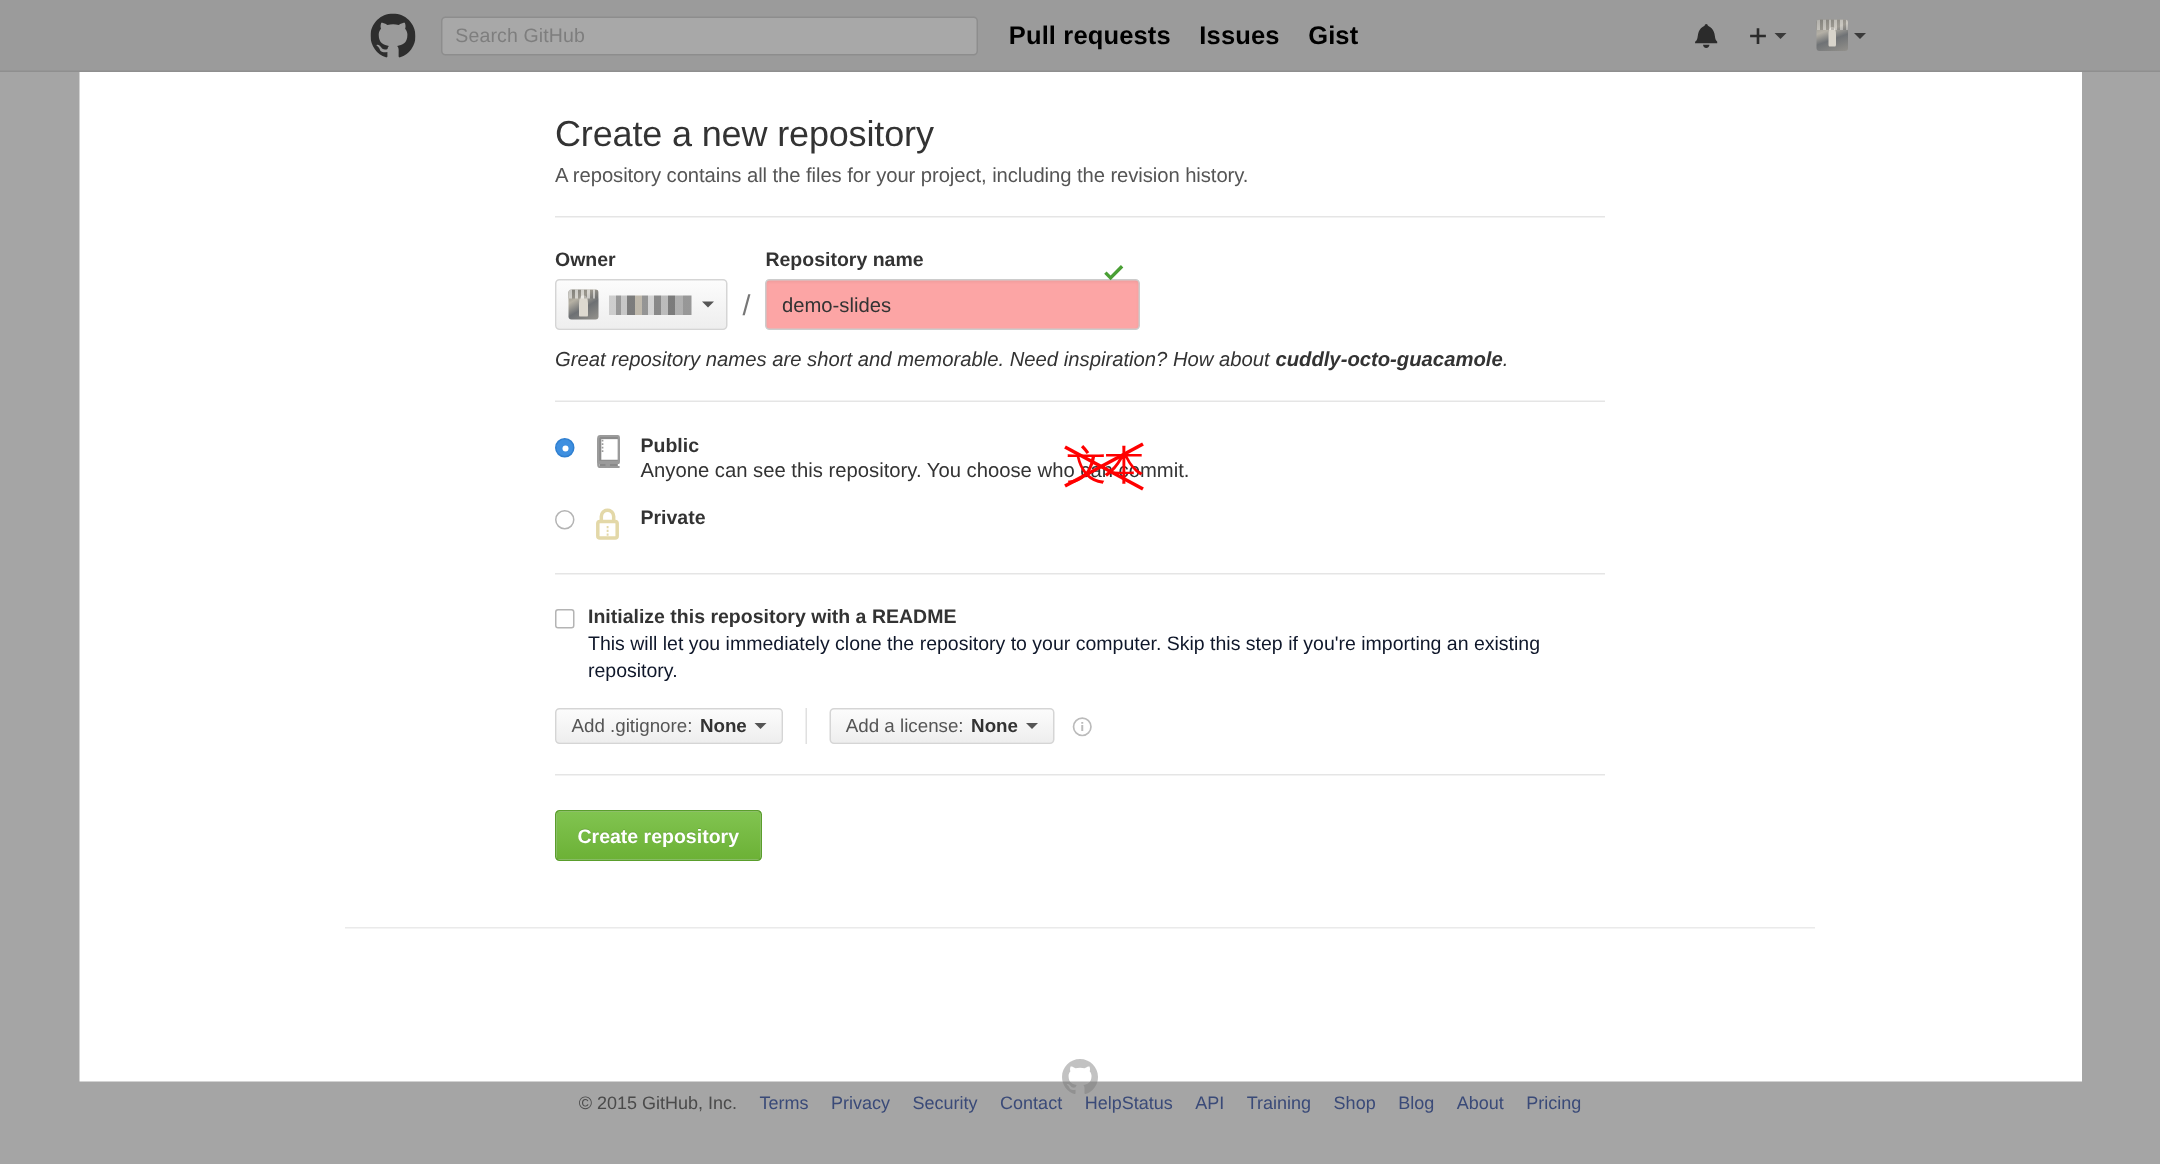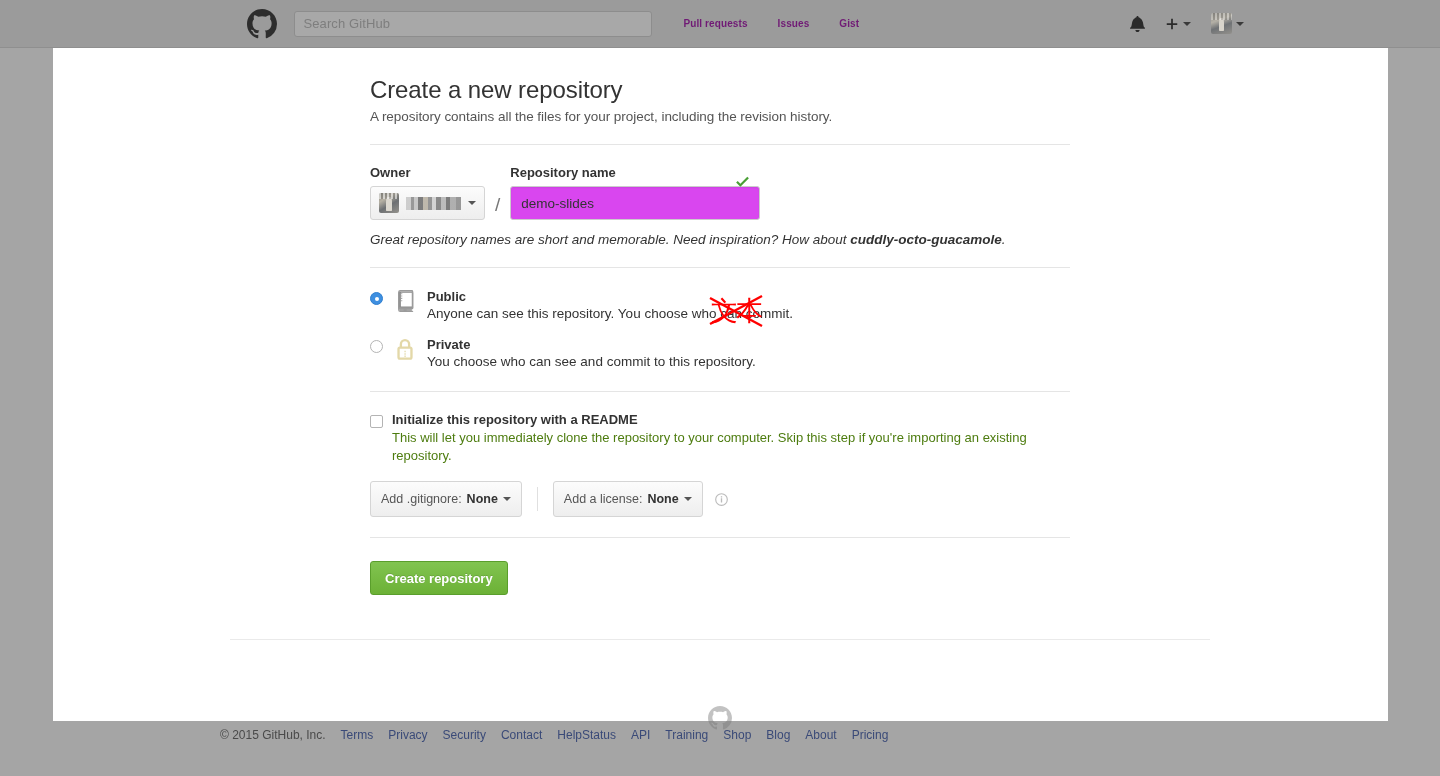--- a/index.html
+++ b/index.html
@@ -56,26 +56,25 @@
     color: #7e7e7e;
     letter-spacing: .1px;
   }
   .hdr-nav {
     display: flex;
     align-items: center;
     margin-left: 21px;
     gap: 19px;
   }
   .hdr-nav a {
-    font-size: 10px;
+    font-size: 17px;
     font-weight: bold;
-    color: #701a75;
+    color: #000000;
     text-decoration: none;
     letter-spacing: .1px;
-    margin-left: 11px;
   }
   .hdr-right {
     position: absolute;
     right: 196px;
     top: 0;
     height: 47px;
     display: flex;
     align-items: center;
     gap: 20px;
   }
@@ -221,21 +220,21 @@
   .repo-name-field {
     position: relative;
     flex: 0 0 auto;
   }
   .repo-input {
     width: 250px;
     height: 34px;
     box-sizing: border-box;
     border: 1px solid #ccc;
     border-radius: 3px;
-    background: #d946ef;
+    background: #fca5a5;
     font-size: 13.5px;
     color: #333;
     padding: 0 34px 0 10px;
     font-family: "Liberation Sans", sans-serif;
     outline: none;
     box-shadow: inset 0 1px 2px rgba(0,0,0,.06);
   }
   .check-mark {
     position: absolute;
     right: 9px;
@@ -342,34 +341,34 @@
     cursor: pointer;
   }
   .readme-title {
     font-size: 13px;
     font-weight: bold;
     color: #333;
     line-height: 16px;
   }
   .readme-desc {
     font-size: 13px;
-    color: #4d7c0f;
+    color: #0f172a;
     line-height: 18px;
     margin-top: 1px;
   }
 
   
   .selects {
     display: flex;
     align-items: center;
     margin-top: 16px;
     margin-left: 0;
   }
   .select-btn {
-    height: 36px;
+    height: 24px;
     background: linear-gradient(#fcfcfc,#eee);
     border: 1px solid #d5d5d5;
     border-radius: 3px;
     display: flex;
     align-items: center;
     padding: 0 10px;
     box-sizing: border-box;
     font-size: 12.5px;
     color: #555;
     gap: 5px;
@@ -421,21 +420,21 @@
     height: 56px;
     position: relative;
     display: flex;
     align-items: flex-start;
     justify-content: center;
   }
   .footer-inner {
     width: 1000px;
     display: flex;
     align-items: center;
-    justify-content: flex-start;
+    justify-content: center;
     padding-top: 7px;
     position: relative;
   }
   .footer-left, .footer-right {
     display: flex;
     align-items: center;
     gap: 15px;
   }
   .footer-copy {
     font-size: 12px;
@@ -579,21 +578,20 @@
       <span class="radio"></span>
       <span class="vis-icon">
         <svg viewBox="0 0 16 16" width="22" height="26" aria-hidden="true">
           <path fill="none" stroke="#e3d8a8" stroke-width="1.7" d="M5 7V4.6A3 3 0 0 1 11 4.6V7"></path>
           <rect x="3.3" y="7" width="9.4" height="8" rx="1" fill="none" stroke="#e3d8a8" stroke-width="1.7"></rect>
           <path fill="#e3d8a8" d="M7.6 9.2h.9v1.1h-.9zM7.6 11h.9v1.1h-.9zM7.6 12.8h.9v1.1h-.9z"></path>
         </svg>
       </span>
       <div class="vis-text">
         <div class="vis-title">Private</div>
-        <div class="vis-desc">You choose who can see and commit to this repository.</div>
       </div>
     </div>
 
     <hr class="rule">
 
     
     <div class="readme-row">
       <span class="checkbox"></span>
       <div>
         <div class="readme-title">Initialize this repository with a README</div>

